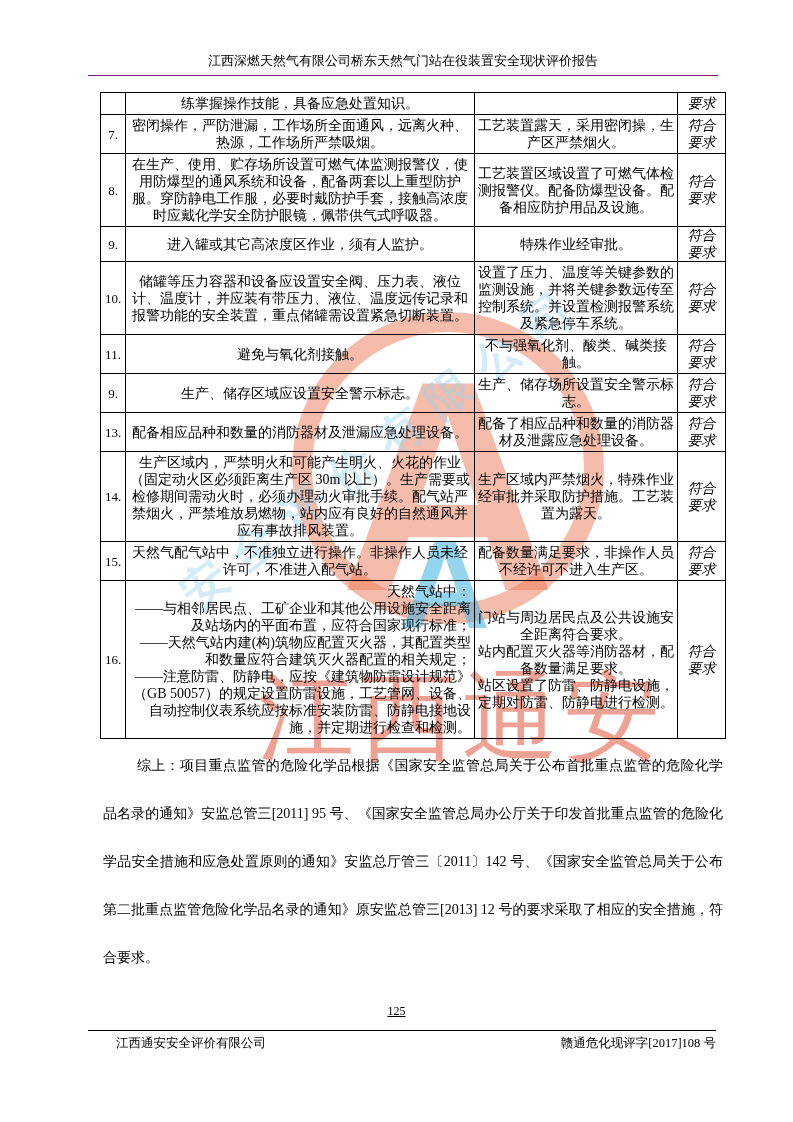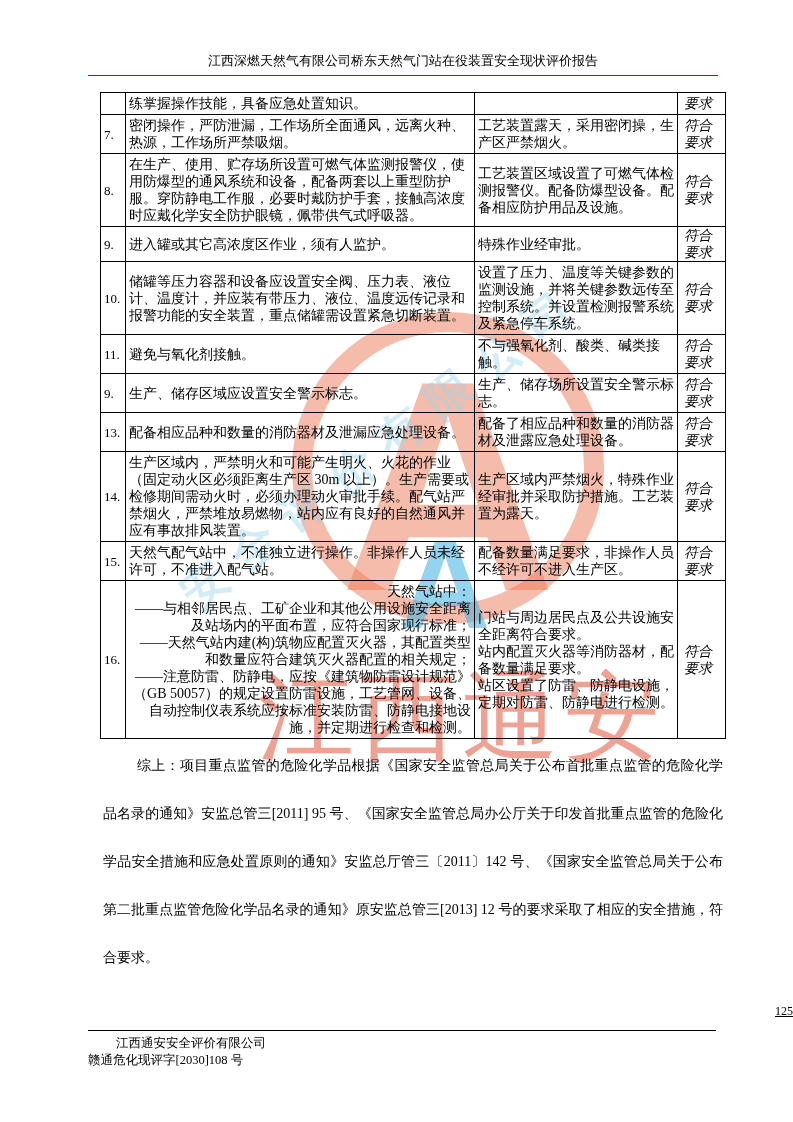--- a/index.html
+++ b/index.html
@@ -61,47 +61,46 @@
   table.eval {
     position:absolute; top:92px; left:100px;
     width:625px;
     border-collapse:collapse; table-layout:fixed;
     font-size:14px; line-height:17px;
   }
   table.eval td {
     border:1px solid #000;
     padding:2px 3px;
     vertical-align:middle;
-    text-align:left;
+    text-align:center;
     white-space:pre-line;
     word-break:break-all;
   }
   table.eval td.col-num { font-size:13px; }
   table.eval td.col-result { padding:0 6px;font-style:italic; }
   table.eval tr.left-req td.col-req { text-align:right; }
 
   .summary {
     position:absolute; top:742px; left:103px; width:620px;
     font-size:14px; line-height:48px;
     text-indent:34px;
     text-align:justify;
     word-break:break-all;
   }
 
   .page-number {
     position:absolute; top:1004px; left:0; width:100%;
-    text-align:right; font-size:12px;text-decoration:underline;
+    text-align:center; font-size:12px;text-decoration:underline;
   }
   .doc-footer {
     position:absolute; top:1030px; left:88px; width:628px;
     border-top:1px solid #000;
     padding-top:4px;
     display:flex; justify-content:space-between;
     font-size:12.5px;
-    flex-direction:column;
   }
   .doc-footer .f-left { padding-left:28px; }
 </style>
 </head>
 <body>
 
 <div class="page">
 
   <div class="watermark">
     <div class="wm-ring"></div>
@@ -196,17 +195,17 @@
         </tr>
       </tbody>
     </table>
 
     <div class="summary">综上：项目重点监管的危险化学品根据《国家安全监管总局关于公布首批重点监管的危险化学品名录的通知》安监总管三[2011] 95 号、《国家安全监管总局办公厅关于印发首批重点监管的危险化学品安全措施和应急处置原则的通知》安监总厅管三〔2011〕142 号、《国家安全监管总局关于公布第二批重点监管危险化学品名录的通知》原安监总管三[2013] 12 号的要求采取了相应的安全措施，符合要求。</div>
 
     <div class="page-number">125</div>
 
     <div class="doc-footer">
       <span class="f-left">江西通安安全评价有限公司</span>
-      <span class="f-right">赣通危化现评字[2030]108 号</span>
+      <span class="f-right">赣通危化现评字[2017]108 号</span>
     </div>
 
   </div>
 </div>
 
 </body></html>

